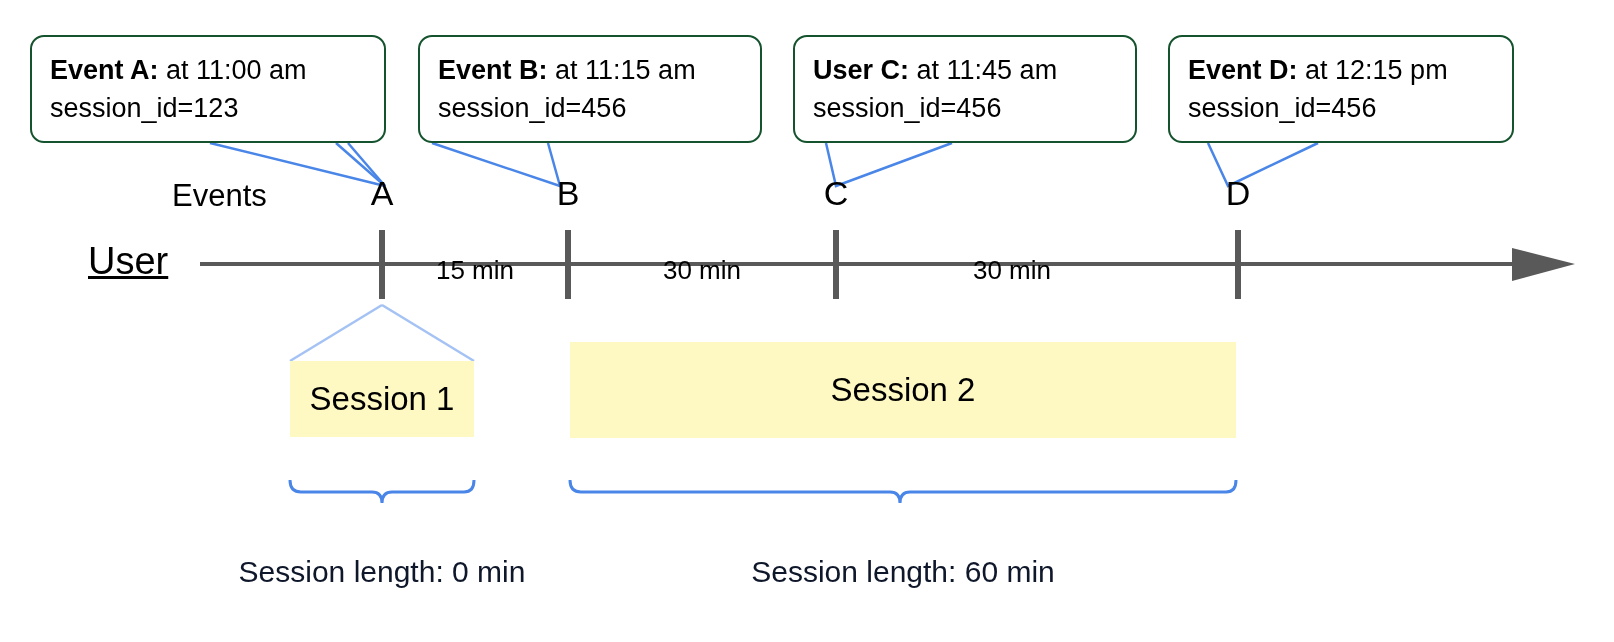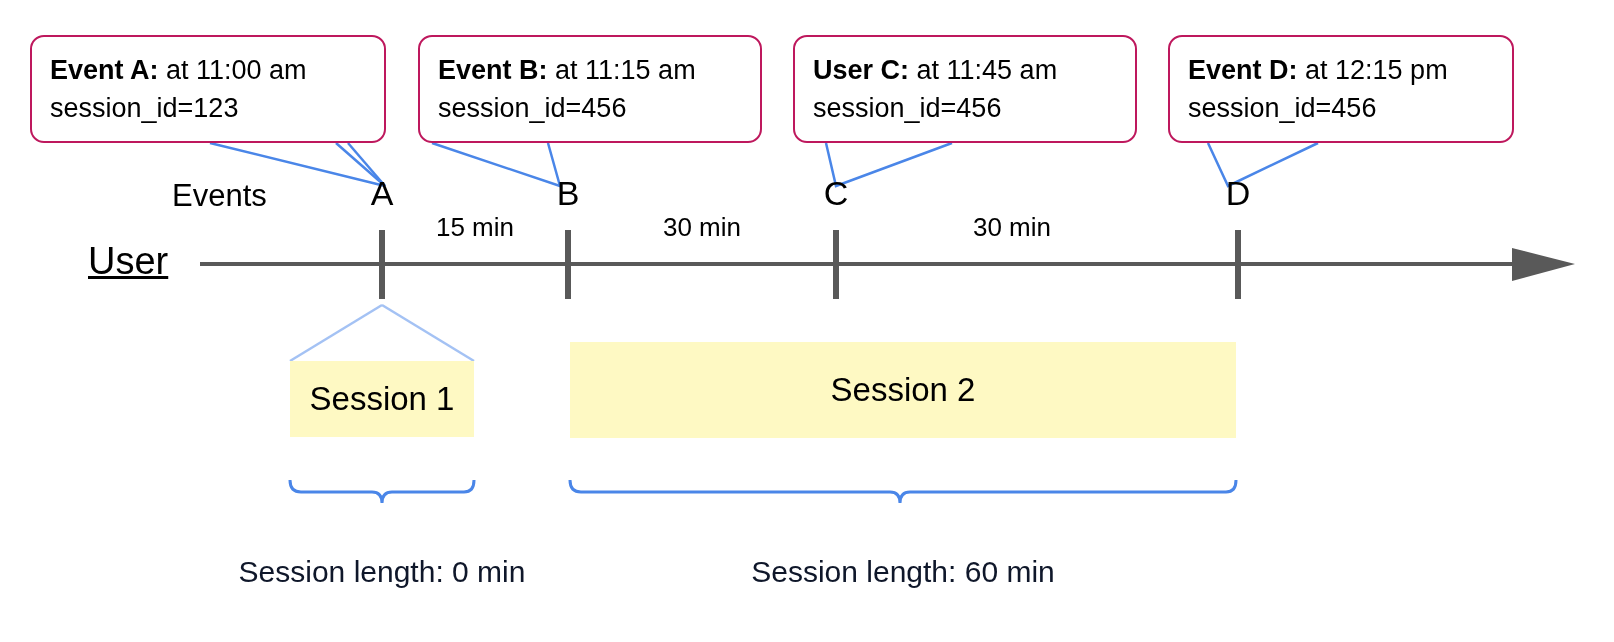--- a/index.html
+++ b/index.html
@@ -25,21 +25,21 @@
     top: 0;
     width: 1614px;
     height: 642px;
     pointer-events: none;
   }
 
   
   .callout {
     position: absolute;
     box-sizing: border-box;
-    border: 2px solid #be185d;
+    border: 2px solid #14532d;
     border-radius: 14px;
     background: #ffffff;
     padding: 14px 18px 12px 18px;
     line-height: 1.42;
     font-size: 27px;
     color: #000000;
     white-space: nowrap;
   }
   .callout .ln { display: block; }
   .callout .lead {
@@ -65,20 +65,21 @@
     color: #000000;
     text-align: center;
     white-space: nowrap;
   }
   .gap-label {
     position: absolute;
     font-size: 26px;
     color: #000000;
     text-align: center;
     white-space: nowrap;
+    margin-top: 43px;
   }
 
   
   .session-bar {
     position: absolute;
     background: #fef9c3;
     display: flex;
     align-items: center;
     justify-content: center;
     font-size: 33px;

